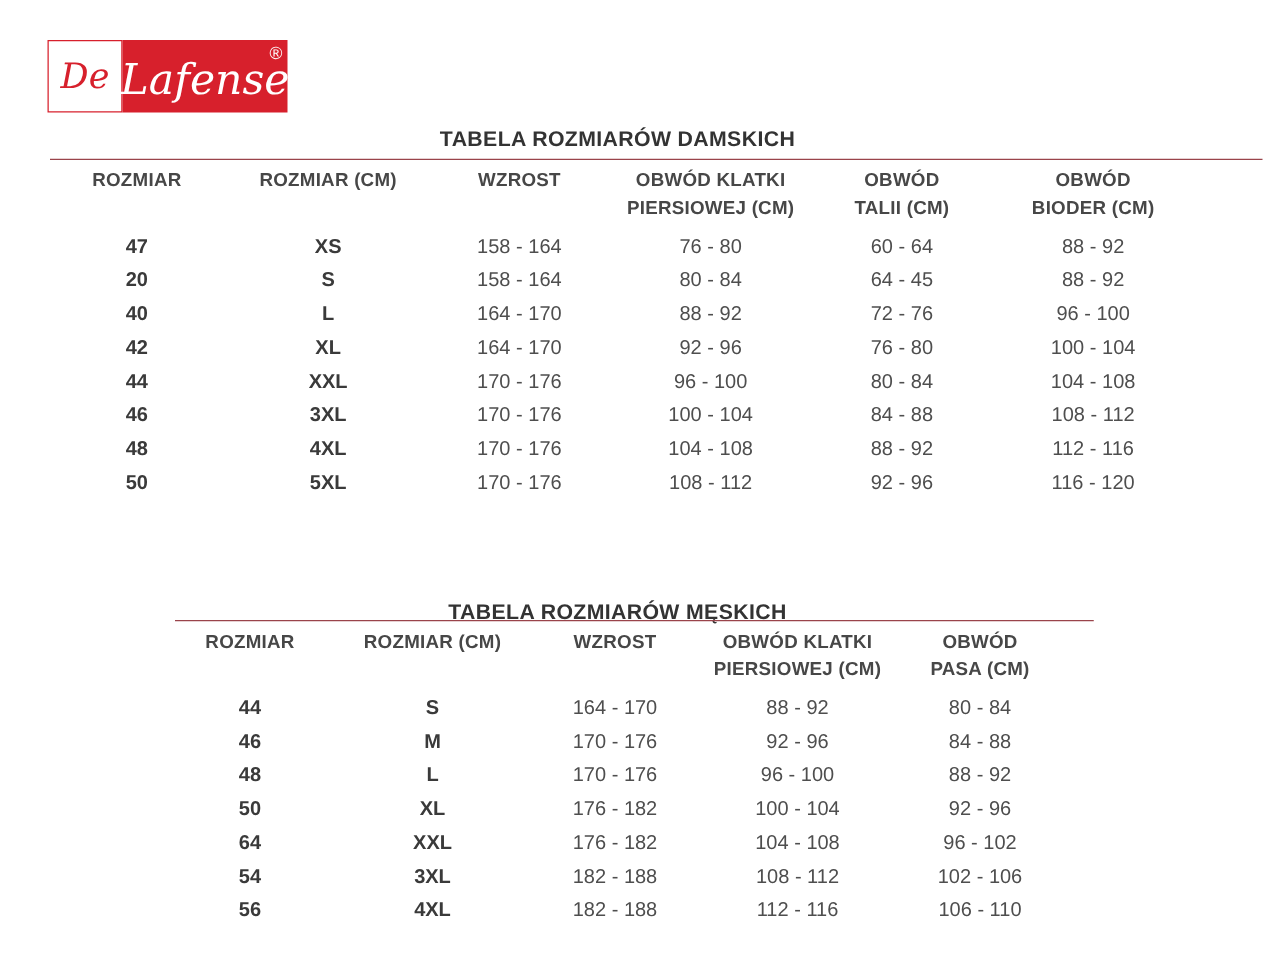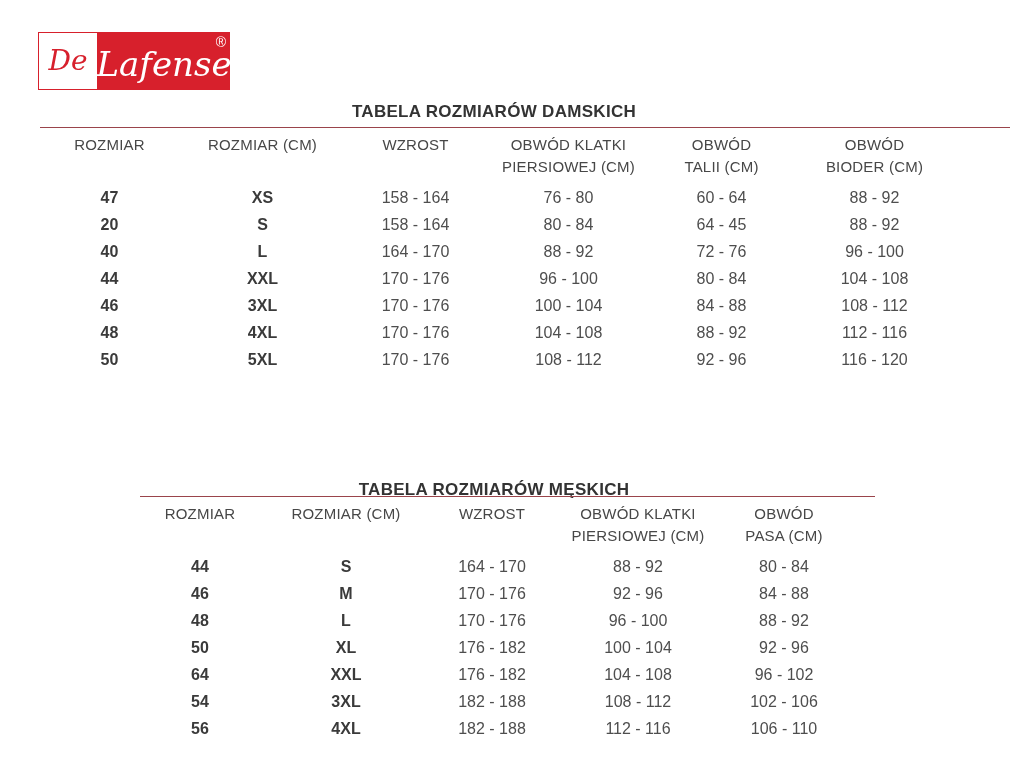--- a/index.html
+++ b/index.html
@@ -54,21 +54,21 @@
   
   table.size-table {
     position: absolute;
     border-collapse: collapse;
     table-layout: fixed;
   }
   .table-women { top: 134px; left: 33px;  width: 918px; }
   .table-men   { top: 503px; left: 127px; width: 730px; }
 
   table.size-table th {
-    font-size: 15px; font-weight: 400; color: #474747;
+    font-size: 15px; font-weight: 700; color: #474747;
     line-height: 22px; vertical-align: top; text-align: center;
     white-space: pre-line; padding: 0 0 6px 0; letter-spacing: 0.2px;
   }
   table.size-table td {
     font-size: 16px; line-height: 27px; color: #4e4e4e;
     text-align: center; padding: 0;
   }
   table.size-table td.strong { font-weight: 700; color: #3a3a3a; }
 </style>
 </head>
@@ -121,20 +121,28 @@
         </tr>
         <tr>
           <td class="strong">40</td>
           <td class="strong">L</td>
           <td>164 - 170</td>
           <td>88 - 92</td>
           <td>72 - 76</td>
           <td>96 - 100</td>
         </tr>
         <tr>
+          <td class="strong">42</td>
+          <td class="strong">XL</td>
+          <td>164 - 170</td>
+          <td>92 - 96</td>
+          <td>76 - 80</td>
+          <td>100 - 104</td>
+        </tr>
+        <tr>
           <td class="strong">44</td>
           <td class="strong">XXL</td>
           <td>170 - 176</td>
           <td>96 - 100</td>
           <td>80 - 84</td>
           <td>104 - 108</td>
         </tr>
         <tr>
           <td class="strong">46</td>
           <td class="strong">3XL</td>

